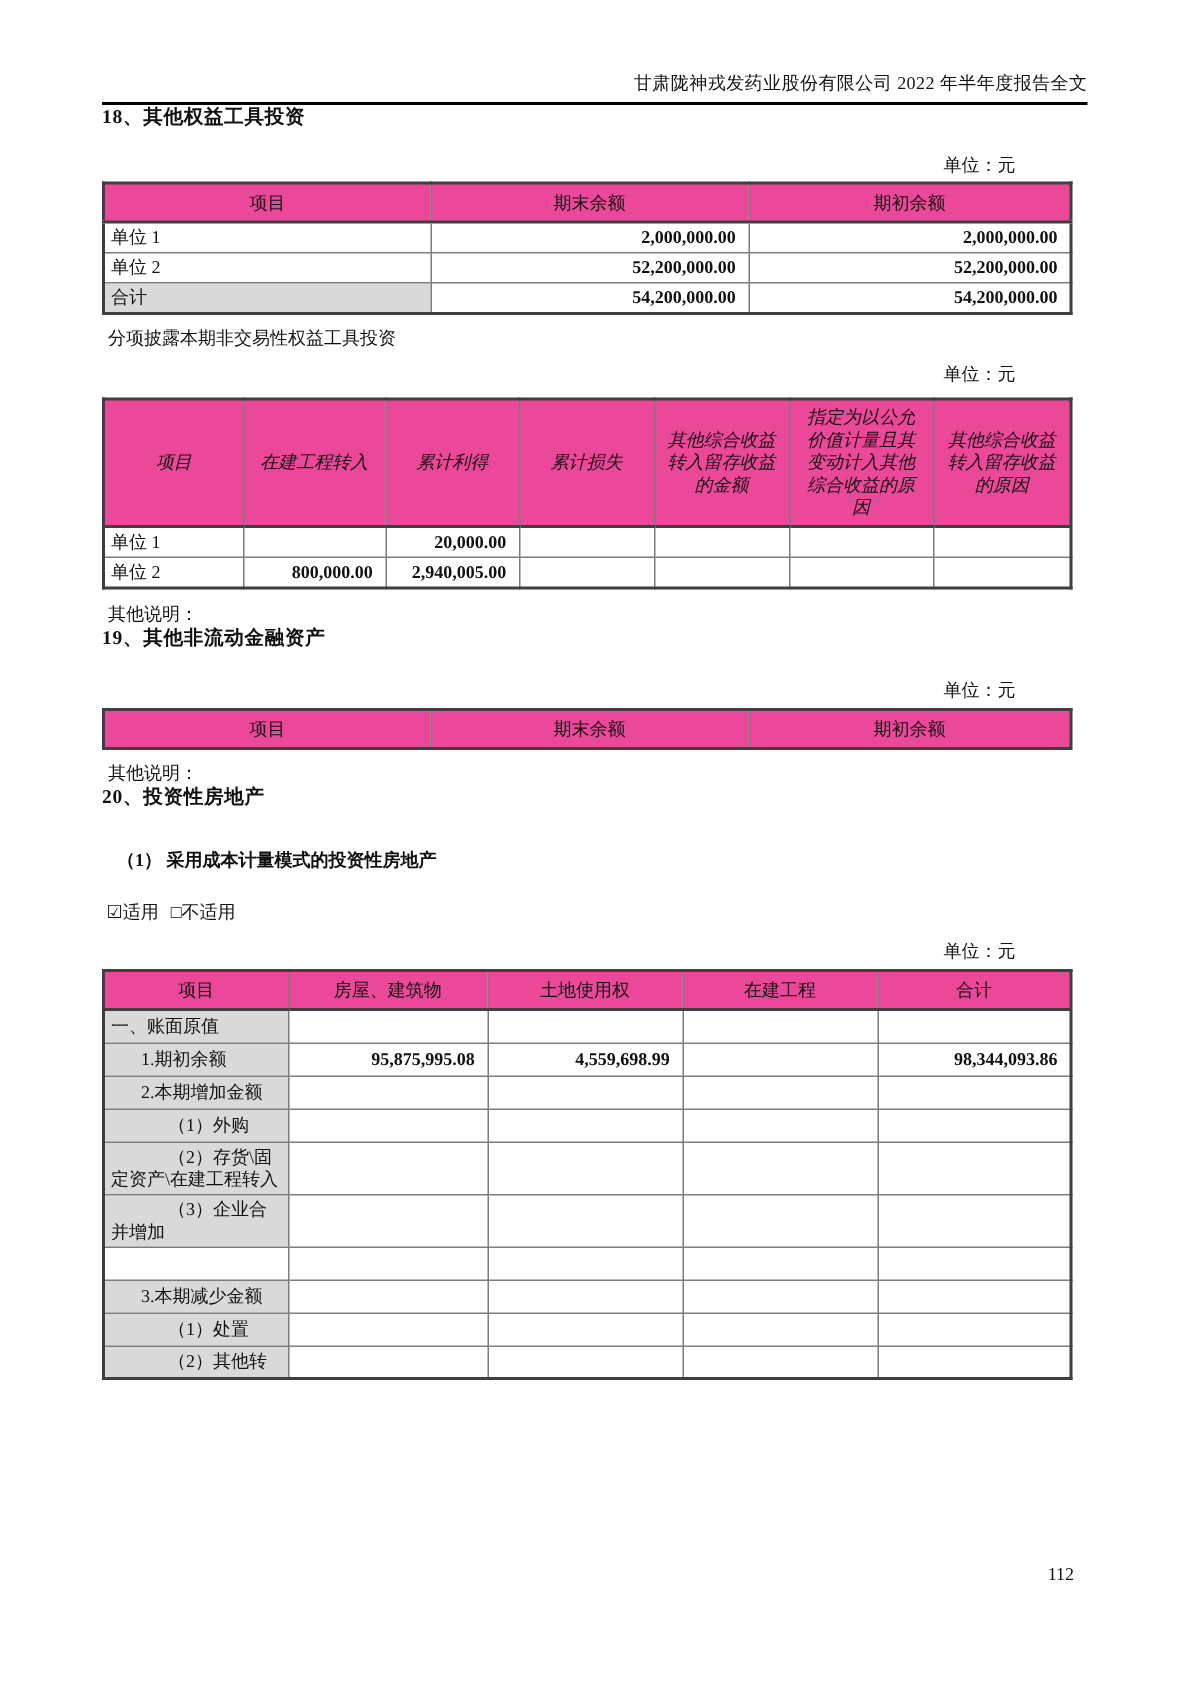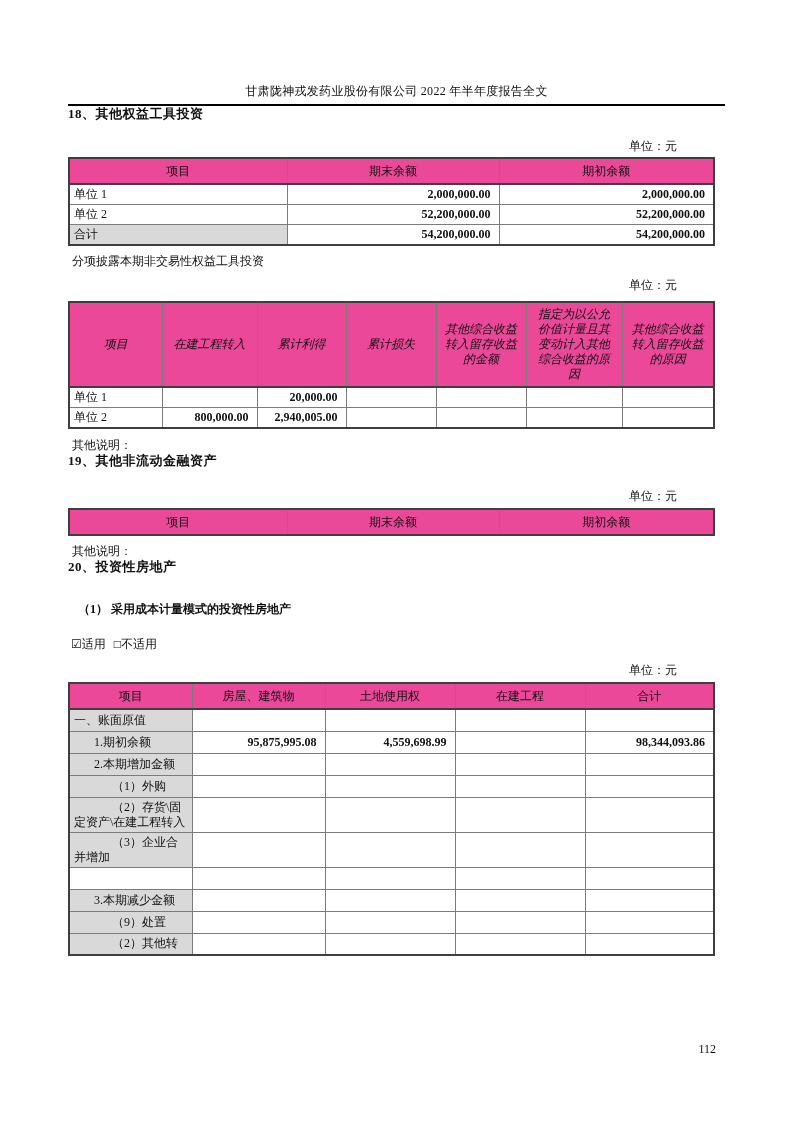--- a/index.html
+++ b/index.html
@@ -5,21 +5,21 @@
   html,body{margin:0;padding:0;}
   body{
     width:793px;height:1122px;background:#ffffff;overflow:hidden;
     font-family:"Liberation Serif","DejaVu Serif",serif;
     color:#111;font-size:12px;line-height:15px;
     -webkit-font-smoothing:antialiased;
   }
   .page{position:relative;width:793px;height:1122px;}
   .content{margin-left:68px;width:657px;}
 
-  .report-header{padding-top:84px;text-align:center;font-size:12px;letter-spacing:.3px;}
+  .report-header{padding-top:48px;text-align:right;font-size:12px;letter-spacing:.3px;}
   .header-rule{margin-top:5px;height:2px;background:#000;}
 
   h2.sec{margin:0;font-size:13px;font-weight:bold;letter-spacing:.5px;}
   .h18{margin-top:23px;margin-left:6px;}
   .h19{margin-top:42px;margin-left:6px;}
   .h20{margin-top:46px;margin-left:6px;}
   .sub{margin-top:28px;margin-left:10px;font-weight:bold;font-size:12px;}
 
   .unit{width:645px;box-sizing:border-box;text-align:right;padding-right:36px;}
   .u1{margin-top:18px;}
@@ -252,21 +252,21 @@
             <td class="val"></td>
           </tr>
           <tr>
             <td class="lbl ind1 shade">3.本期减少金额</td>
             <td class="val"></td>
             <td class="val"></td>
             <td class="val"></td>
             <td class="val"></td>
           </tr>
           <tr>
-            <td class="lbl ind2 shade">（9）处置</td>
+            <td class="lbl ind2 shade">（1）处置</td>
             <td class="val"></td>
             <td class="val"></td>
             <td class="val"></td>
             <td class="val"></td>
           </tr>
           <tr>
             <td class="lbl ind2 shade">（2）其他转</td>
             <td class="val"></td>
             <td class="val"></td>
             <td class="val"></td>

